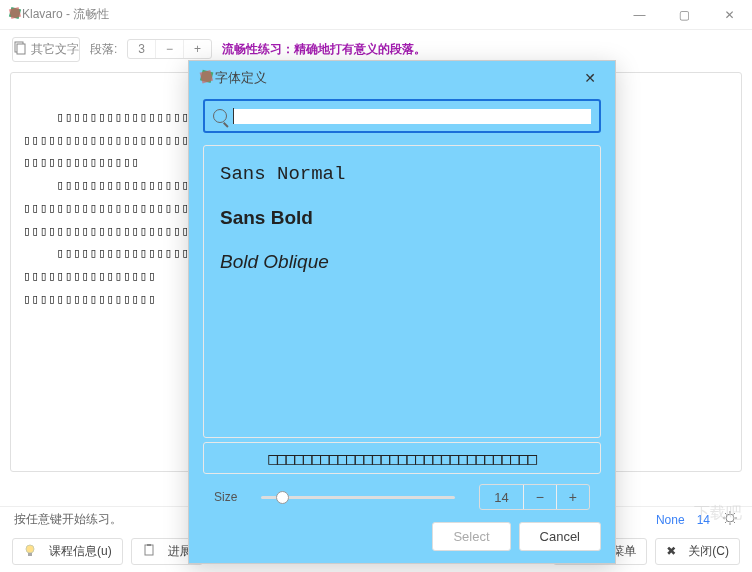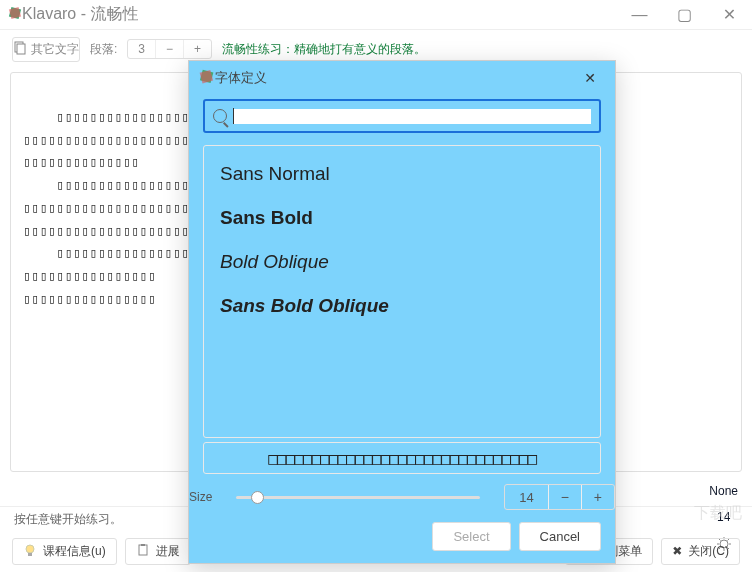--- a/index.html
+++ b/index.html
@@ -1,62 +1,62 @@
 <!DOCTYPE html>
 <html><head>
 <meta charset="utf-8">
 <style>
 * { box-sizing: border-box; margin: 0; padding: 0; font-family: "Segoe UI", sans-serif; }
 body { width: 752px; height: 572px; background: #fff; overflow: hidden; position: relative; }
 
-.titlebar { height: 30px; display: flex; align-items: center; padding: 0 0 0 8px; color: #888; font-size: 16px; border-bottom: 1px solid #eee; }
+.titlebar { height: 30px; display: flex; align-items: center; padding: 0 0 0 8px; color: #888; font-size: 12px; border-bottom: 1px solid #eee; }
 .titlebar .winbtns { margin-left: auto; display: flex; }
 .titlebar .winbtns div { width: 45px; height: 30px; display: flex; align-items: center; justify-content: center; color: #888; }
 
 .toolbar { height: 30px; display: flex; align-items: center; padding: 0 12px; gap: 10px; font-size: 12px; color: #888; margin-top: 4px; }
 .toolbar .btn { border: 1px solid #e0e0e0; border-radius: 3px; padding: 3px 0; display: flex; align-items: center; gap: 4px; }
 .toolbar .spin { border: 1px solid #e0e0e0; border-radius: 3px; display: flex; align-items: center; }
 .toolbar .spin span { padding: 2px 10px; }
 .toolbar .spin .sbtn { padding: 2px 10px; border-left: 1px solid #eee; }
-.toolbar .hint { color: #15803d; font-size: 12px; }
+.toolbar .hint { color: #a21caf; font-size: 12px; font-weight: bold; }
 
 .textarea { margin: 8px 10px; border: 1px solid #e0e0e0; border-radius: 3px; padding: 10px 12px; height: 400px; font-family: monospace; font-size: 13px; color: #333; line-height: 1.75; overflow: hidden; letter-spacing: 0.5px; white-space: pre-wrap; }
 .textarea .bs { font-family: monospace; font-weight: bold; }
 .placeholder { font-family: monospace; font-size: 13px; letter-spacing: 0.5px; }
 
 .status { position: absolute; bottom: 40px; left: 0; right: 0; height: 26px; border-top: 1px solid #eee; display: flex; align-items: center; padding: 0 14px; font-size: 12px; color: #666; }
-.status .right { margin-left: auto; display: flex; align-items: center; gap: 12px; color: #0f172a; flex-direction: column; }
+.status .right { margin-left: auto; display: flex; align-items: center; gap: 12px; color: #3b82f6; }
 
 .bottombar { position: absolute; bottom: 6px; left: 0; right: 0; height: 30px; display: flex; align-items: center; padding: 0 12px; gap: 8px; font-size: 12px; }
-.bottombar .btn { border: 1px solid #e0e0e0; border-radius: 3px; padding: 4px 10px; display: flex; align-items: center; gap: 6px; color: #444; }
+.bottombar .btn { border: 1px solid #e0e0e0; border-radius: 3px; padding: 4px 10px; display: flex; align-items: center; gap: 12px; color: #444; }
 .bottombar .spacer { flex: 1; }
 
 
 .dialog { position: absolute; left: 188px; top: 60px; width: 428px; height: 504px; background: #7dd3fc; border: 1px solid #ccc; box-shadow: 0 6px 24px rgba(0,0,0,0.18); display: flex; flex-direction: column; }
 .dlg-title { height: 34px; display: flex; align-items: center; padding: 0 10px; font-size: 13px; color: #444; }
 .dlg-title .close { margin-left: auto; width: 30px; height: 30px; display: flex; align-items: center; justify-content: center; font-size: 14px; color: #333; cursor: pointer; }
 
 .search { margin: 4px 14px 8px; border: 2px solid #1a6fd8; border-radius: 3px; height: 34px; display: flex; align-items: center; padding: 0 8px; }
 .search .micon { width: 14px; height: 14px; border: 1.5px solid #666; border-radius: 50%; position: relative; margin-right: 6px; }
 .search .micon::after { content:""; position:absolute; width:6px; height:1.5px; background:#666; bottom:-3px; right:-3px; transform:rotate(45deg); }
 .search input { border: none; outline: none; flex:1; font-size: 13px; }
 .cursor { display:inline-block; width:1px; height:16px; background:#333; vertical-align:middle; }
 
 .fontlist { flex:1; margin: 4px 14px; border: 1px solid #e8e8e8; border-radius: 3px; padding: 6px 16px; overflow: hidden; }
 .fontlist .item { padding: 11px 0; font-size: 19px; color: #222; }
-.f-sansnormal { font-family: Liberation Sans, sans-serif; }
+.f-sansnormal { font-family: Liberation Mono, monospace; }
 .f-sansbold { font-family: Arial, sans-serif; font-weight: bold; }
 .f-sansoblique { font-family: Arial, sans-serif; font-style: italic; }
 .f-sansboldob { font-family: Arial, sans-serif; font-weight: bold; font-style: italic; }
 .f-schadow { font-family: "Times New Roman", serif; }
 .f-schadowb { font-family: "Times New Roman", serif; font-weight: bold; }
 
 .preview { margin: 0 14px; border: 1px solid #e8e8e8; border-radius: 3px; height: 32px; display:flex; align-items:center; justify-content:center; font-family: monospace; font-size: 16px; letter-spacing: -1px; color:#222; overflow:hidden; }
 
-.dlg-bottom { display:flex; align-items:center; padding: 10px 0 4px; gap:18px; font-size:12px; color:#555; }
+.dlg-bottom { display:flex; align-items:center; padding: 10px 25px 4px; gap:18px; font-size:12px; color:#555; }
 .slider-track { flex:1; height: 3px; background:#ddd; border-radius:2px; position:relative; margin: 0 6px; }
 .slider-thumb { position:absolute; left: 15px; top:-5px; width:13px; height:13px; background:#fff; border:1px solid #999; border-radius:50%; }
 .sizebox { border:1px solid #ddd; border-radius:3px; display:flex; align-items:center; }
 .sizebox span { padding: 4px 14px; font-size: 13px; }
 .sizebox .sb { padding: 4px 12px; border-left:1px solid #eee; font-size:14px; }
 
 .dlg-actions { display:flex; justify-content:flex-end; gap:8px; padding: 8px 14px 12px; }
 .dlg-actions .abtn { border:1px solid #ddd; border-radius:3px; padding: 6px 20px; font-size: 13px; color:#444; background:#fff; }
 .dlg-actions .abtn.sel { color:#aaa; }
 
@@ -179,21 +179,20 @@
   <div class="search">
     <span class="micon"></span>
     <span class="cursor"></span>
     <input type="text" value="" style="">
   </div>
 
   <div class="fontlist">
     <div class="item f-sansnormal">Sans Normal</div>
     <div class="item f-sansbold">Sans Bold</div>
     <div class="item f-sansoblique">Bold Oblique</div>
-    <div class="item f-sansboldob">Sans Bold Oblique</div>
   </div>
 
   <div class="preview">□□□□□□□□□□□□□□□□□□□□□□□□□□□□□□□</div>
 
   <div class="dlg-bottom">
     <span>Size</span>
     <div class="slider-track">
       <div class="slider-thumb"></div>
     </div>
     <div class="sizebox">

